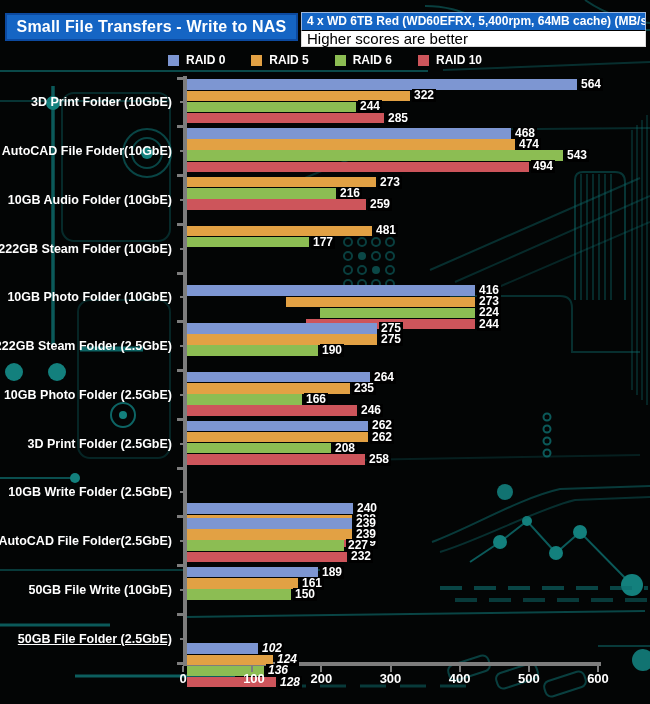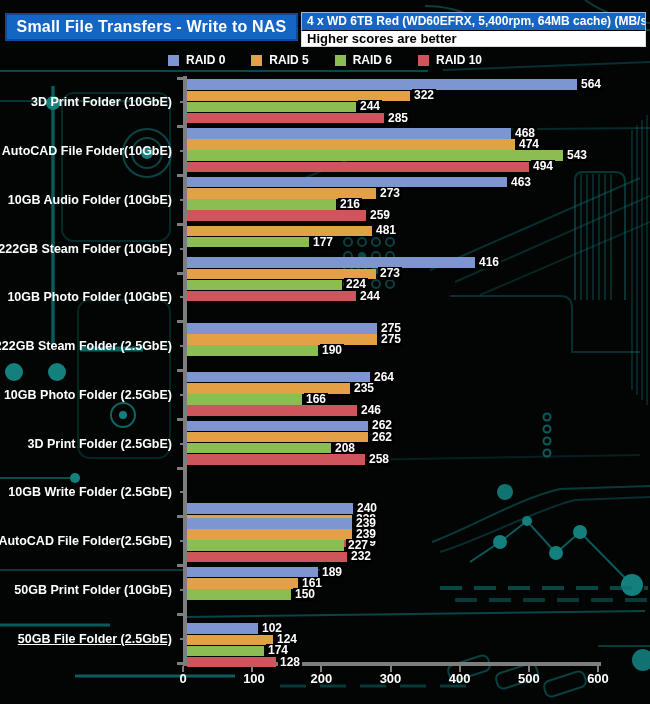--- a/index.html
+++ b/index.html
@@ -16,21 +16,21 @@
     display:flex;align-items:center;justify-content:center;
   }
   .title-box span{color:#fff;font-weight:bold;font-size:16px;letter-spacing:.2px;}
   .subhead{position:absolute;left:301px;top:12px;width:345px;z-index:3;box-sizing:border-box;}
   .subhead .row1{
     background:#1565c4;color:#fff;font-weight:bold;font-size:12px;
     height:17px;line-height:17px;padding-left:5px;border:1px solid #9db7dd;border-bottom:none;
     white-space:nowrap;overflow:hidden;
   }
   .subhead .row2{
-    background:#ffffff;color:#000;font-weight:bold;font-size:13px;
+    background:#ffffff;color:#000;font-weight:normal;font-size:15px;
     height:15px;line-height:15px;padding-left:5px;border:1px solid #dcdcdc;border-top:1px solid #000;
   }
   
   #legend{
     position:absolute;left:0;top:52px;width:650px;height:16px;z-index:3;
     display:flex;align-items:center;justify-content:center;gap:26px;
   }
   .legend-item{display:flex;align-items:center;gap:7px;}
   .legend-swatch{width:11px;height:11px;display:inline-block;}
   .legend-label{color:#fff;font-weight:bold;font-size:12px;}
@@ -228,24 +228,20 @@
           <span class="bar-value">543</span>
         </div>
         <div class="bar-row">
           <div class="bar" style="width: 342px; background: rgb(205, 85, 91);"></div>
           <span class="bar-value">494</span>
         </div>
       </div>
       <div class="cat-label" style="top: 175.5px; height: 48.75px;">10GB Audio Folder (10GbE)</div>
       <div class="group" style="top: 175.5px; height: 48.75px;">
         <div class="bar-row">
-          <div class="bar" style="width: 320px; background: rgb(125, 150, 210);"></div>
-          <span class="bar-value">463</span>
-        </div>
-        <div class="bar-row">
           <div class="bar" style="width: 189px; background: rgb(226, 161, 68);"></div>
           <span class="bar-value">273</span>
         </div>
         <div class="bar-row">
           <div class="bar" style="width: 149px; background: rgb(140, 189, 83);"></div>
           <span class="bar-value">216</span>
         </div>
         <div class="bar-row">
           <div class="bar" style="width: 179px; background: rgb(205, 85, 91);"></div>
           <span class="bar-value">259</span>
@@ -256,21 +252,21 @@
         <div class="bar-row">
           <div class="bar" style="width: 185px; background: rgb(226, 161, 68);"></div>
           <span class="bar-value">481</span>
         </div>
         <div class="bar-row">
           <div class="bar" style="width: 122px; background: rgb(140, 189, 83);"></div>
           <span class="bar-value">177</span>
         </div>
       </div>
       <div class="cat-label" style="top: 273px; height: 48.75px;">10GB Photo Folder (10GbE)</div>
-      <div class="group" style="top: 256px; height: 48.75px;">
+      <div class="group" style="top: 284px; height: 48.75px; align-items: flex-end;">
         <div class="bar-row">
           <div class="bar" style="width: 288px; background: rgb(125, 150, 210);"></div>
           <span class="bar-value">416</span>
         </div>
         <div class="bar-row">
           <div class="bar" style="width: 189px; background: rgb(226, 161, 68);"></div>
           <span class="bar-value">273</span>
         </div>
         <div class="bar-row">
           <div class="bar" style="width: 155px; background: rgb(140, 189, 83);"></div>
@@ -365,48 +361,48 @@
         </div>
         <div class="bar-row">
           <div class="bar" style="width: 157px; background: rgb(140, 189, 83);"></div>
           <span class="bar-value">227</span>
         </div>
         <div class="bar-row">
           <div class="bar" style="width: 160px; background: rgb(205, 85, 91);"></div>
           <span class="bar-value">232</span>
         </div>
       </div>
-      <div class="cat-label" style="top: 565.5px; height: 48.75px;">50GB Print Folder (10GbE)</div>
+      <div class="cat-label" style="top: 565.5px; height: 48.75px;">50GB File Write (10GbE)</div>
       <div class="group" style="top: 565.5px; height: 48.75px;">
         <div class="bar-row">
           <div class="bar" style="width: 131px; background: rgb(125, 150, 210);"></div>
           <span class="bar-value">189</span>
         </div>
         <div class="bar-row">
           <div class="bar" style="width: 111px; background: rgb(226, 161, 68);"></div>
           <span class="bar-value">161</span>
         </div>
         <div class="bar-row">
           <div class="bar" style="width: 104px; background: rgb(140, 189, 83);"></div>
           <span class="bar-value">150</span>
         </div>
       </div>
       <div class="cat-label" style="top: 614.25px; height: 48.75px; text-decoration: underline;">50GB File Folder (2.5GbE)</div>
-      <div class="group" style="top: 622px; height: 48.75px;">
+      <div class="group" style="top: 642px; height: 48.75px; font-style: italic;">
         <div class="bar-row">
           <div class="bar" style="width: 71px; background: rgb(125, 150, 210);"></div>
           <span class="bar-value">102</span>
         </div>
         <div class="bar-row">
           <div class="bar" style="width: 86px; background: rgb(226, 161, 68);"></div>
           <span class="bar-value">124</span>
         </div>
         <div class="bar-row">
           <div class="bar" style="width: 77px; background: rgb(140, 189, 83);"></div>
-          <span class="bar-value">174</span>
+          <span class="bar-value">136</span>
         </div>
         <div class="bar-row">
           <div class="bar" style="width: 89px; background: rgb(205, 85, 91);"></div>
           <span class="bar-value">128</span>
         </div>
       </div>
       <div class="tick-major" style="top: 76.5px;"></div>
       <div class="tick-minor" style="top: 101.375px;"></div>
       <div class="tick-major" style="top: 125.25px;"></div>
       <div class="tick-minor" style="top: 150.125px;"></div>

